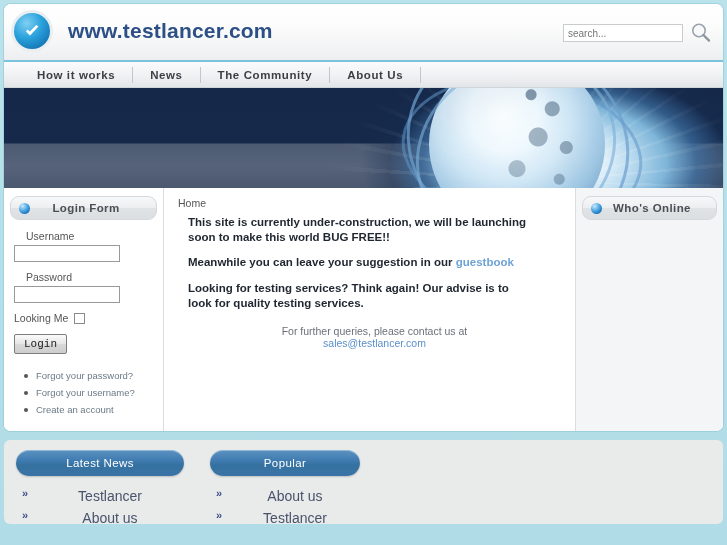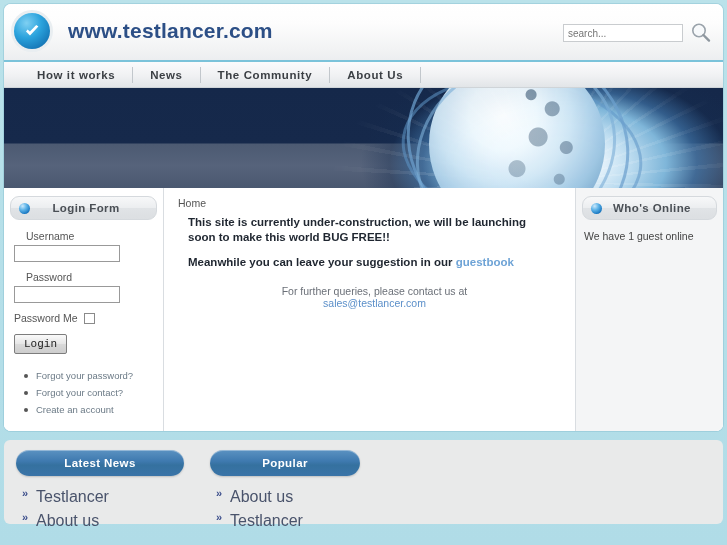--- a/index.html
+++ b/index.html
@@ -310,32 +310,33 @@
   .footer-col { width: 168px; }
   .footer-col.wide { width: 150px; }
   .pill {
     height: 26px;
     border-radius: 13px;
     background: linear-gradient(180deg, #5b92c1 0%, #3f7ab0 42%, #35719f 58%, #3a74a8 100%);
     box-shadow: inset 0 1px 0 rgba(255,255,255,.35), 0 1px 2px rgba(0,0,0,.18);
     display: flex; align-items: center; justify-content: center;
     color: #fff;
     font-size: 11.5px;
-    font-weight: bold;
+    font-weight: normal;
     letter-spacing: .4px;
     cursor: pointer;
   }
   .footer-links { list-style: none; margin-top: 12px; margin-left: 6px; }
   .footer-links li {
-    font-size: 16px;
+    font-size: 14px;
     color: #49536b;
     margin-bottom: 6px;
     position: relative;
     padding-left: 14px;
     cursor: pointer;
+    text-align: center;
   }
   .footer-links li::before {
     content: "\00BB";
     position: absolute; left: 0; top: -1px;
     color: #3d4f8c;
     font-size: 11px;
     font-weight: bold;
   }
 </style>
 </head>
@@ -394,51 +395,51 @@
           <span class="module-title">Login Form</span>
         </div>
 
         <div class="field-label">Username</div>
         <input class="text-input" type="text" style="">
 
         <div class="field-label">Password</div>
         <input class="text-input" type="password" style="">
 
         <div class="remember-row">
-          <span class="rl">Password Me</span>
+          <span class="rl">Looking Me</span>
           <span class="chk"></span>
         </div>
 
         <button class="login-btn">Login</button>
 
         <ul class="helper-list">
           <li>Forgot your password?</li>
-          <li>Forgot your contact?</li>
+          <li>Forgot your username?</li>
           <li>Create an account</li>
         </ul>
       </div>
 
       <div class="col-main">
         <div class="breadcrumb">Home</div>
         <div class="article">
           <p>This site is currently under-construction, we will be launching soon to make this world BUG FREE!!</p>
           <p><span>Meanwhile you can leave your suggestion in our </span><a href="#">guestbook</a></p>
+          <p>Looking for testing services? Think again! Our advise is to look for quality testing services.</p>
           <div class="contact">
             <span>For further queries, please contact us at</span><br>
             <a href="#">sales@testlancer.com</a>
           </div>
         </div>
       </div>
 
       <div class="col-right">
         <div class="module-head">
           <span class="bullet-sphere"></span>
           <span class="module-title">Who's Online</span>
         </div>
-        <div class="whos-online-text">We have 1 guest online</div>
       </div>
 
     </div>
   </div>
 
   <div class="footer">
     <div class="footer-col">
       <div class="pill">Latest News</div>
       <ul class="footer-links">
         <li>Testlancer</li>

